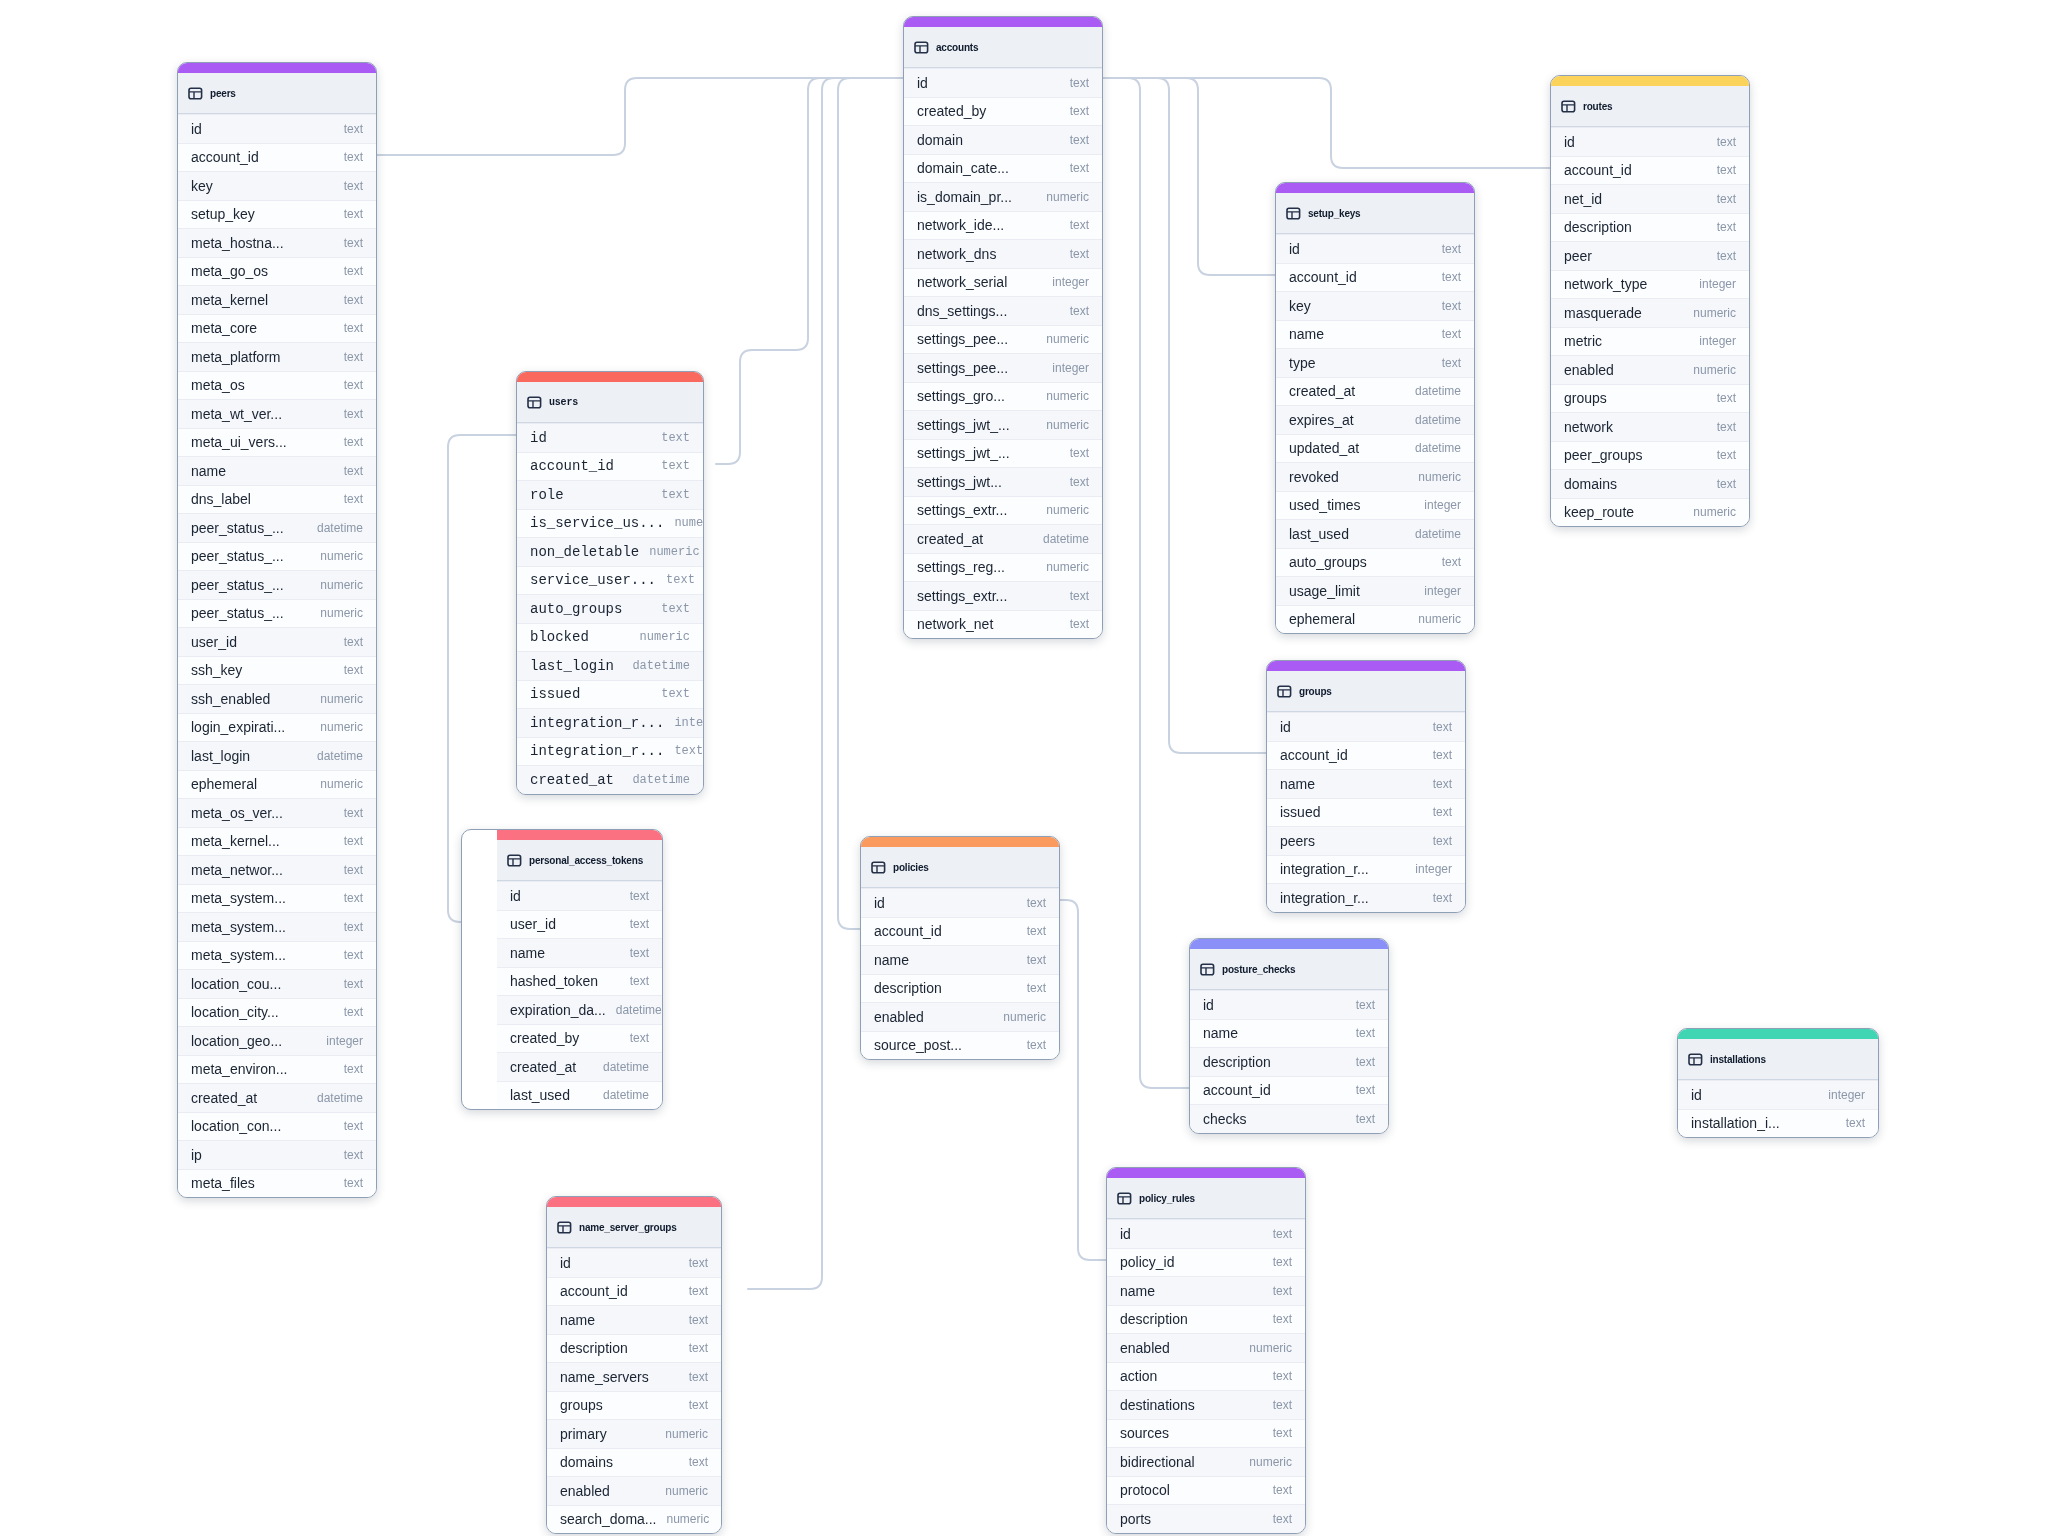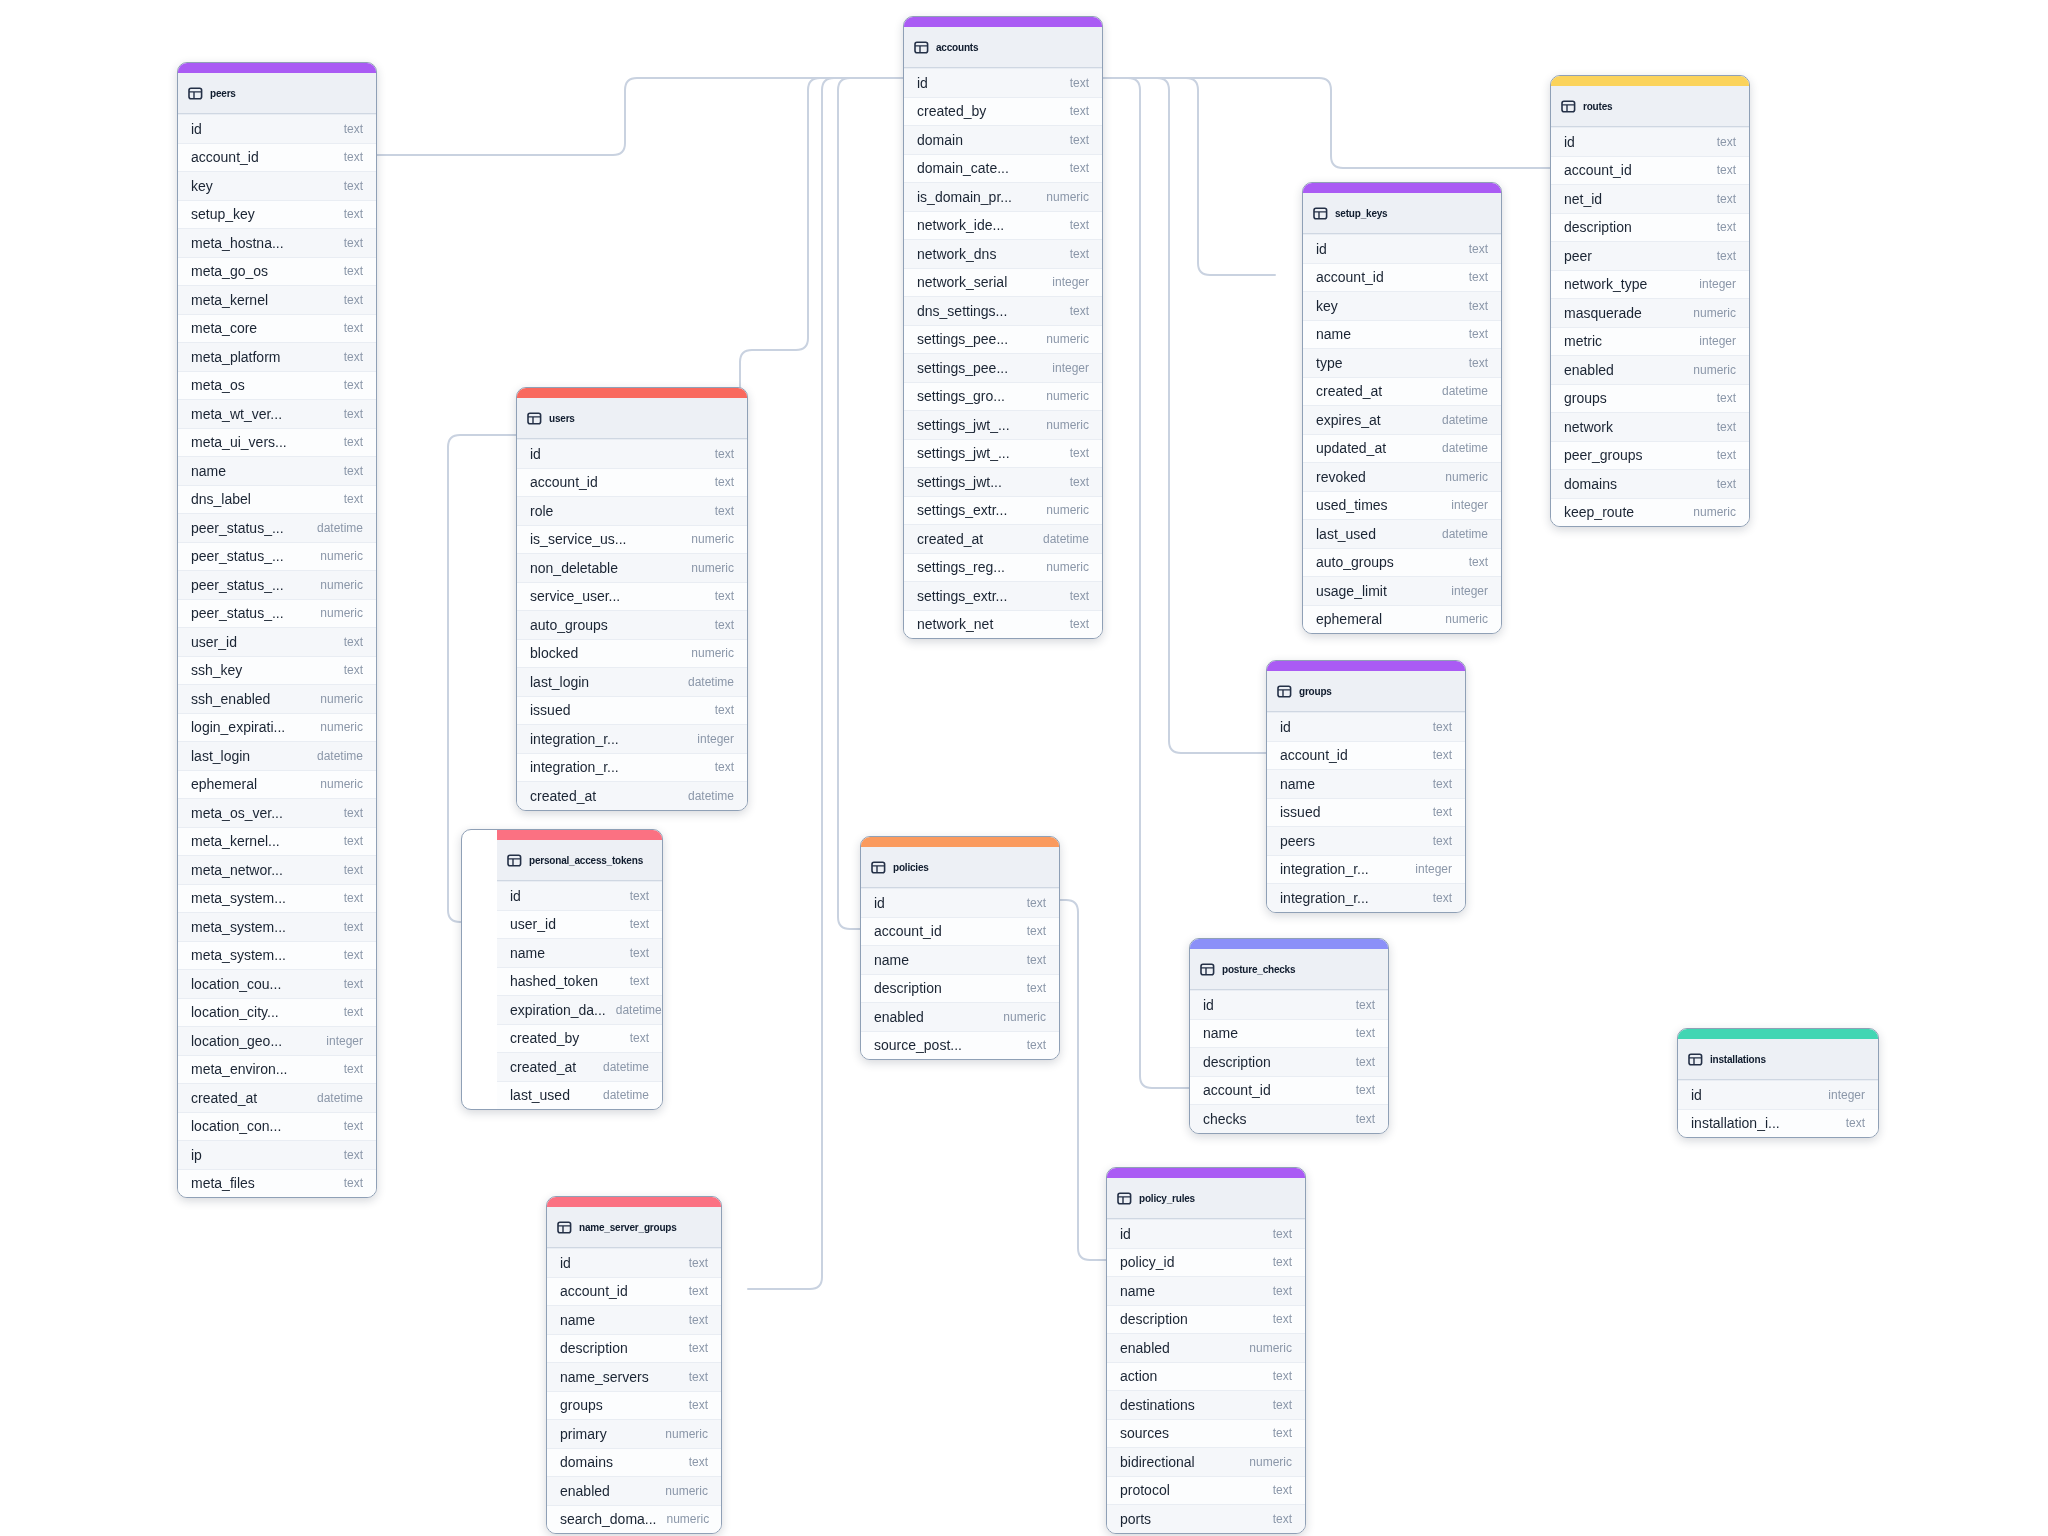--- a/index.html
+++ b/index.html
@@ -199,21 +199,21 @@
       </div>
       <div class="trow alt">
         <span class="fname">ip</span>
         <span class="ftype">text</span>
       </div>
       <div class="trow">
         <span class="fname">meta_files</span>
         <span class="ftype">text</span>
       </div>
     </div>
-    <div class="table-card" style="left: 516px; top: 387px; width: 232px;">
+    <div class="table-card" style="left: 516px; top: 371px; width: 188px; font-family: Liberation Mono, monospace;">
       <div class="accent" style="background: rgb(249, 105, 94);"></div>
       <div class="thead">
         <span class="ticon">
           <svg width="15" height="13" viewBox="0 0 15 13" fill="none">
             <rect x="1" y="1.2" width="12.6" height="10.6" rx="2" stroke="#243047" stroke-width="1.6"></rect>
             <line x1="1" y1="4.9" x2="13.6" y2="4.9" stroke="#243047" stroke-width="1.4"></line>
             <line x1="6" y1="4.9" x2="6" y2="11.8" stroke="#243047" stroke-width="1.4"></line>
           </svg>
         </span>
         <span class="tname">users</span>
@@ -549,21 +549,21 @@
       </div>
       <div class="trow">
         <span class="fname">protocol</span>
         <span class="ftype">text</span>
       </div>
       <div class="trow alt">
         <span class="fname">ports</span>
         <span class="ftype">text</span>
       </div>
     </div>
-    <div class="table-card" style="left: 1275px; top: 182px; width: 200px; margin-left: 27px;">
+    <div class="table-card" style="left: 1275px; top: 182px; width: 200px;">
       <div class="accent" style="background: rgb(170, 91, 244);"></div>
       <div class="thead">
         <span class="ticon">
           <svg width="15" height="13" viewBox="0 0 15 13" fill="none">
             <rect x="1" y="1.2" width="12.6" height="10.6" rx="2" stroke="#243047" stroke-width="1.6"></rect>
             <line x1="1" y1="4.9" x2="13.6" y2="4.9" stroke="#243047" stroke-width="1.4"></line>
             <line x1="6" y1="4.9" x2="6" y2="11.8" stroke="#243047" stroke-width="1.4"></line>
           </svg>
         </span>
         <span class="tname">setup_keys</span>

